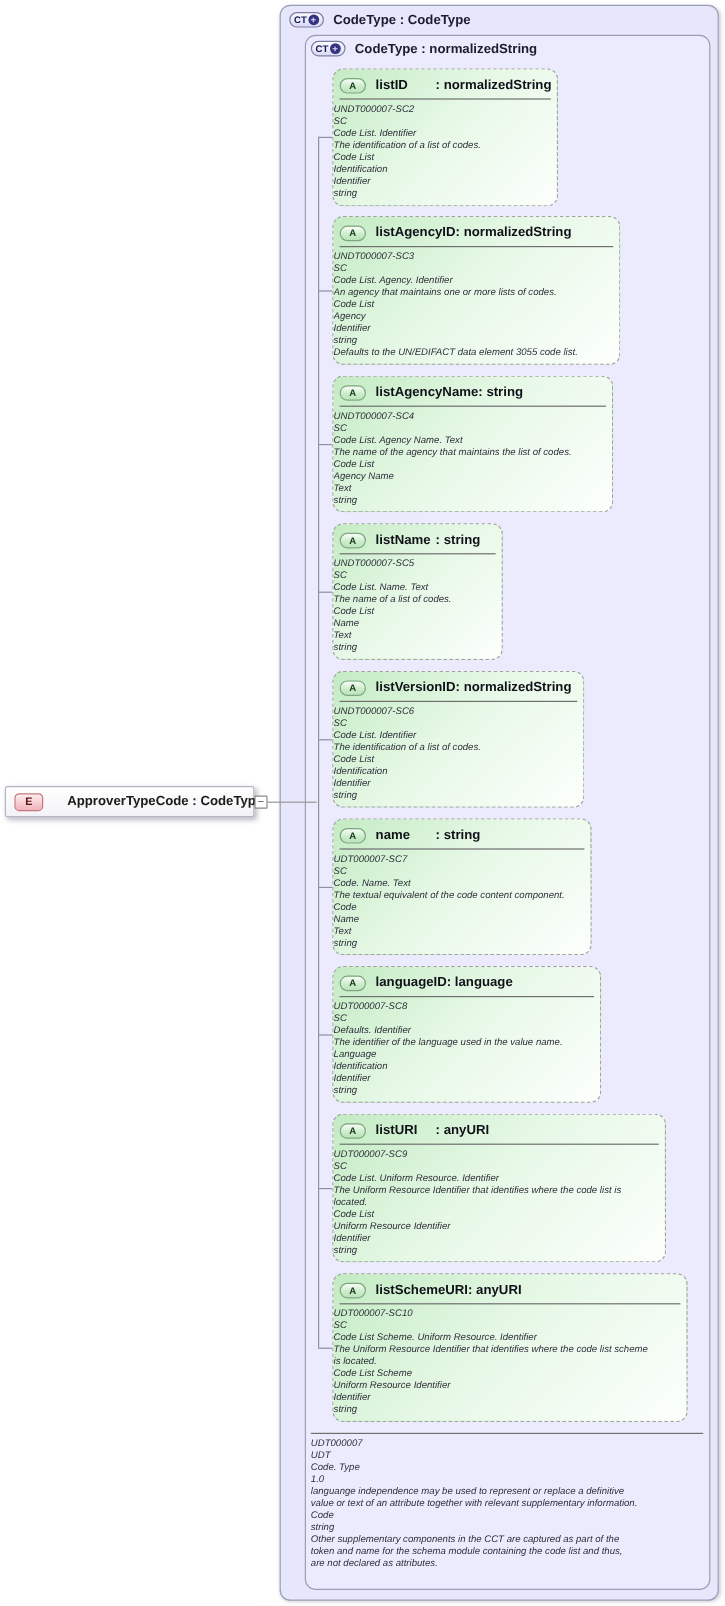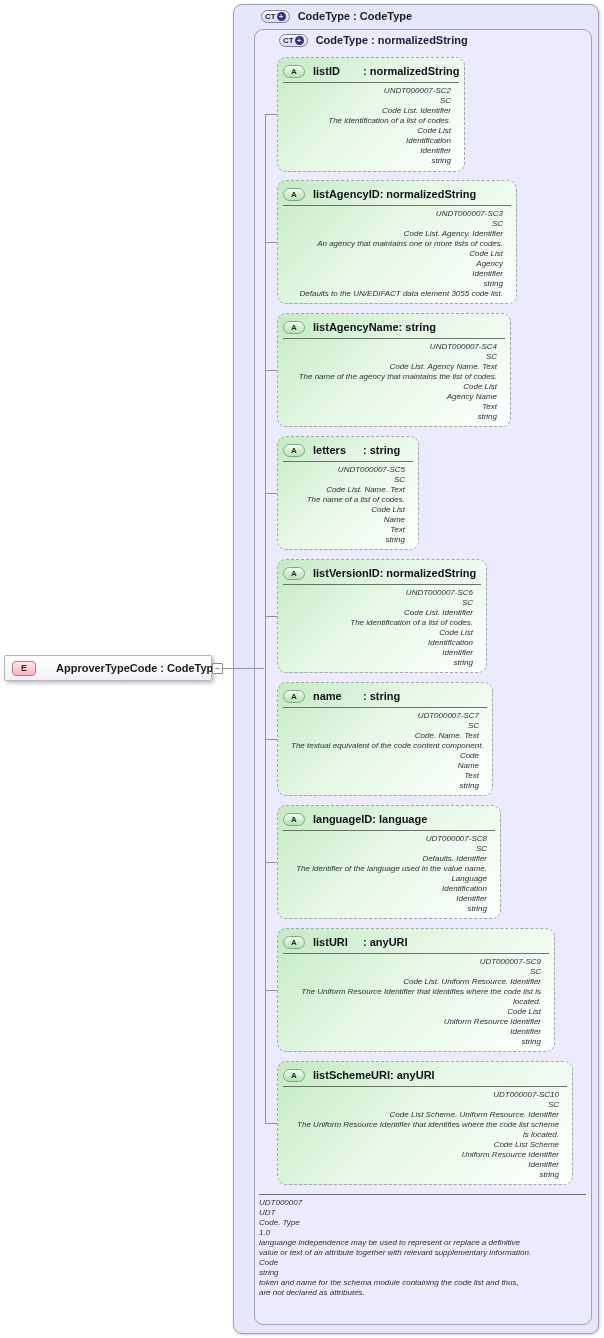--- a/index.html
+++ b/index.html
@@ -5,42 +5,42 @@
   html,body{margin:0;padding:0;background:#ffffff;}
   body{width:604px;height:1338px;position:relative;font-family:"Liberation Sans",sans-serif;overflow:hidden;}
 
   
   .outer-box{position:absolute;left:233px;top:4px;width:364px;height:1328px;
     background:#e7e7fb;border:1px solid #9d9db6;border-radius:9px;
     box-shadow:1px 1px 3px rgba(120,120,150,.35);}
   .inner-box{position:absolute;left:20px;top:24px;width:336px;height:1294px;
     background:#ebebfd;border:1px solid #9d9db6;border-radius:9px;}
 
-  .type-title{position:absolute;left:7px;top:5px;display:flex;align-items:flex-start;gap:8px;white-space:nowrap;margin-left:20px;}
+  .type-title{position:absolute;left:7px;top:5px;display:flex;align-items:flex-end;gap:8px;white-space:nowrap;}
   .type-title .label{font-size:11px;font-weight:bold;color:#1c1c30;}
 
   .ct-icon{display:inline-flex;align-items:center;gap:1px;padding:1px 3px;
     border:1px solid #7d7da5;border-radius:8px;
     background:linear-gradient(180deg,#fbfbff 0%,#d9d9f3 100%);
     font-size:8px;font-weight:bold;color:#16165a;}
   .ct-plus{display:inline-block;width:9px;height:9px;border-radius:50%;
     background:#32327e;color:#dcdcff;font-size:8px;line-height:9px;font-weight:bold;text-align:center;}
 
   
   .attr{position:absolute;left:22px;border:1px dashed #a3a3a3;border-radius:9px;
     background:linear-gradient(135deg,#c3ebc3 0%,#e6f8e6 45%,#fcfffc 100%);
     box-sizing:border-box;overflow:hidden;}
   .attr-head{display:flex;align-items:center;padding:5px 5px 0 5px;height:16px;white-space:nowrap;}
   .a-icon{display:inline-block;width:20px;height:11px;border:1px solid #7fa77f;border-radius:7px;
     background:linear-gradient(180deg,#f8fef8 0%,#cdeccd 55%,#b9e4b9 100%);
     color:#143814;font-size:8px;line-height:11px;font-weight:bold;text-align:center;flex:0 0 auto;}
   .attr-name{display:inline-block;min-width:50px;margin-left:8px;font-size:11px;font-weight:bold;color:#101018;}
   .attr-type{font-size:11px;font-weight:bold;color:#101018;text-align:right;}
   .attr-sep{border-top:1px solid #6f6f6f;margin:3px 5px 0 5px;}
-  .attr-doc{padding:3px 13px;font-size:8px;font-style:italic;line-height:10px;color:#2e2e3a;white-space:nowrap;text-align:right;}
+  .attr-doc{padding:3px 0;font-size:8px;font-style:italic;line-height:10px;color:#2e2e3a;white-space:nowrap;}
 
   
   .annotation{position:absolute;left:4px;top:1164px;width:327px;border-top:1px solid #6f6f6f;
     padding-top:3px;font-size:8px;font-style:italic;line-height:10px;color:#2e2e3a;white-space:nowrap;}
 
   
   .spine{position:absolute;left:10px;top:84px;width:1px;height:1009px;background:#8f8fa5;}
   .stub{position:absolute;left:10px;width:12px;height:1px;background:#8f8fa5;}
   .elem-line{position:absolute;left:223px;top:668px;width:41px;height:1px;background:#9a9a9a;}
 
@@ -143,21 +143,21 @@
           <div>Code List</div>
           <div>Agency Name</div>
           <div>Text</div>
           <div>string</div>
         </div>
     </div>
 
     <div class="attr" style="top:406px;width:142px;height:114px">
       <div class="attr-head">
         <span class="a-icon">A</span>
-        <span class="attr-name">letters</span>
+        <span class="attr-name">listName</span>
         <span class="attr-type">: string</span>
       </div>
       <div class="attr-sep"></div>
       <div class="attr-doc">
           <div>UNDT000007-SC5</div>
           <div>SC</div>
           <div>Code List. Name. Text</div>
           <div>The name of a list of codes.</div>
           <div>Code List</div>
           <div>Name</div>
@@ -265,20 +265,21 @@
 
     <div class="annotation">
         <div>UDT000007</div>
         <div>UDT</div>
         <div>Code. Type</div>
         <div>1.0</div>
         <div>languange independence may be used to represent or replace a definitive</div>
         <div>value or text of an attribute together with relevant supplementary information.</div>
         <div>Code</div>
         <div>string</div>
+        <div>Other supplementary components in the CCT are captured as part of the</div>
         <div>token and name for the schema module containing the code list and thus,</div>
         <div>are not declared as attributes.</div>
       </div>
   </div>
 </div>
 
 <div class="elem-line"></div>
 
 <div class="element-box">
   <span class="e-icon">E</span>

